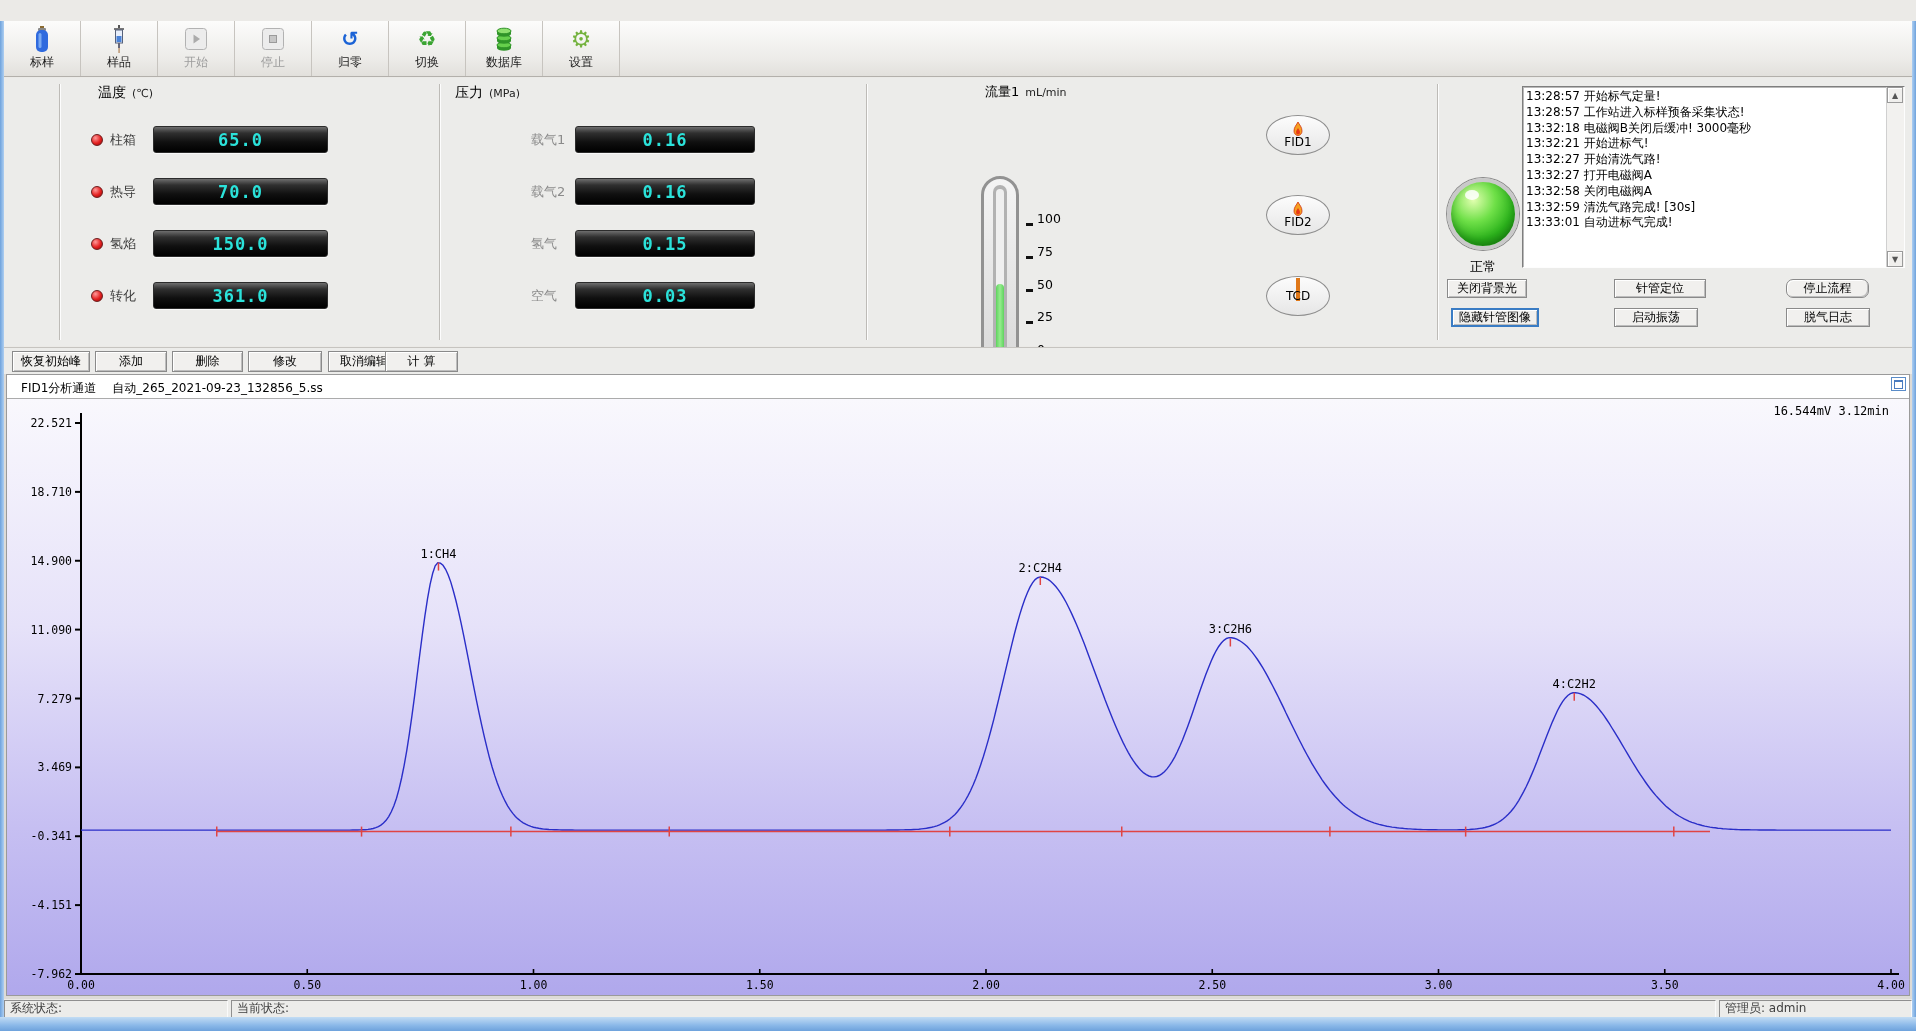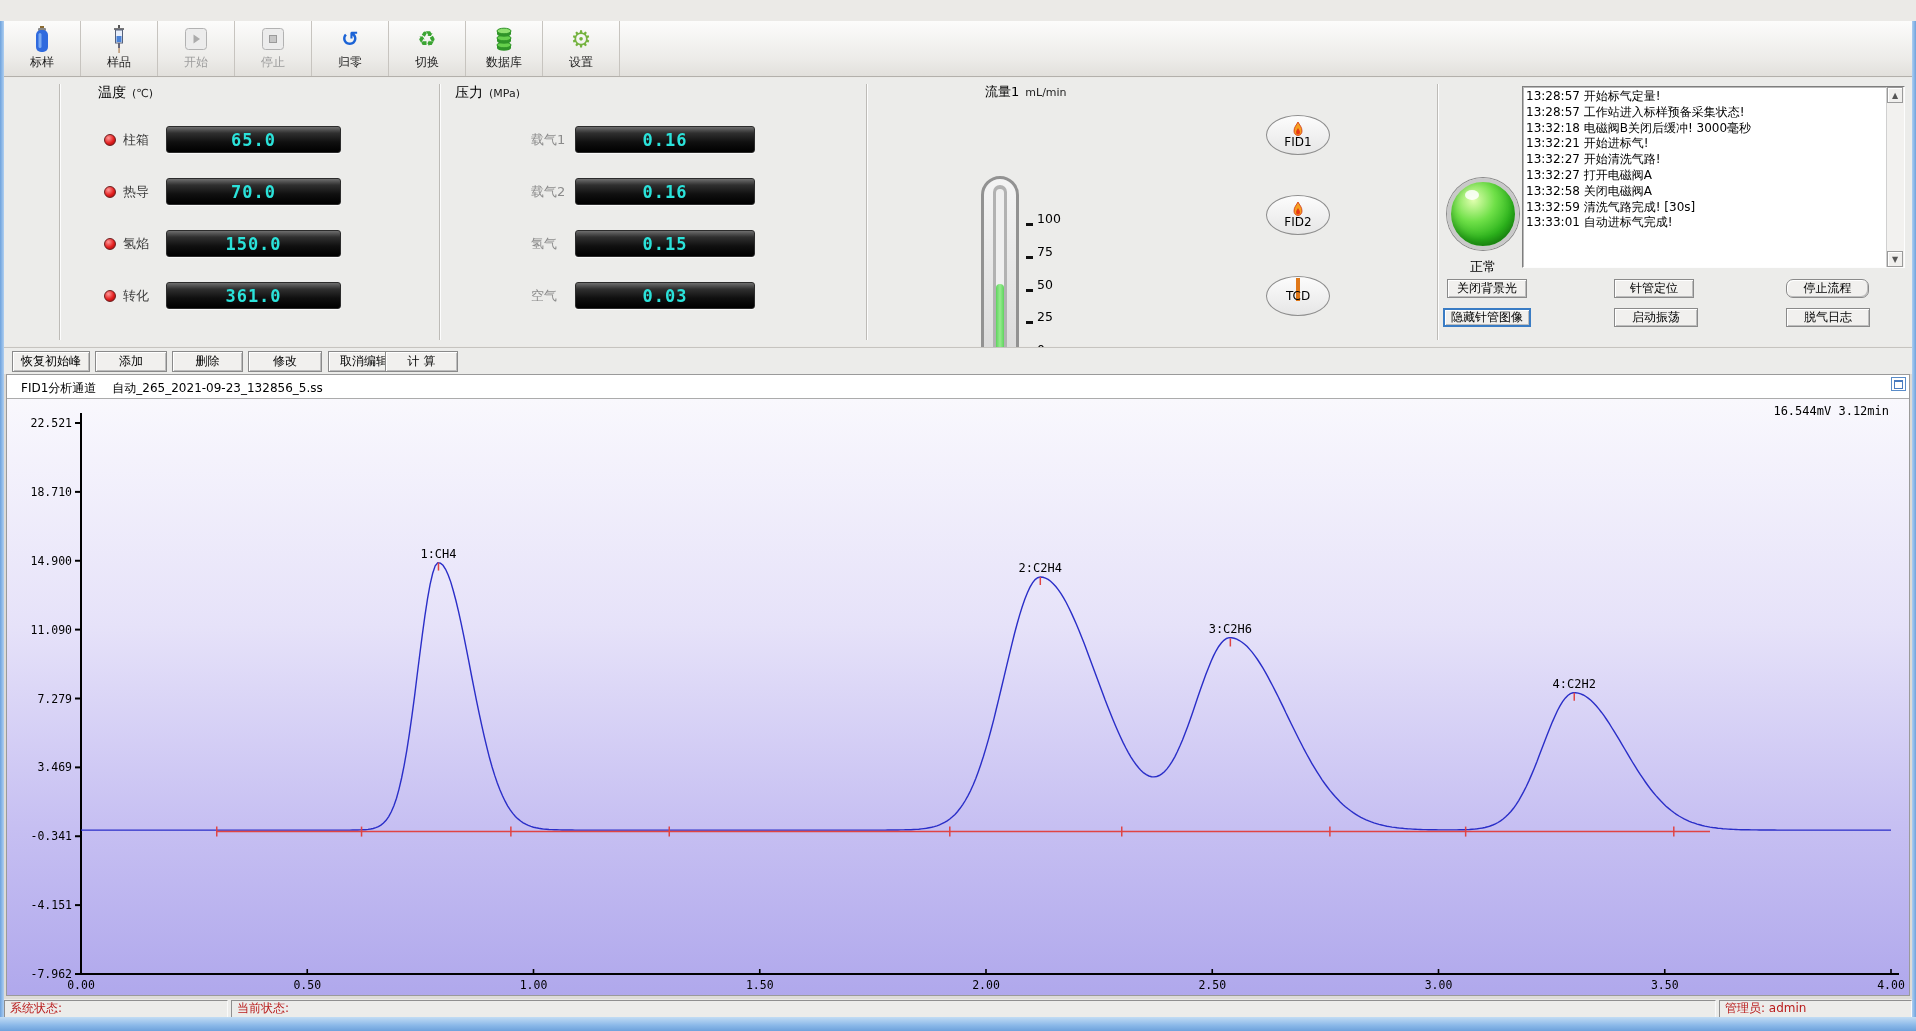--- a/index.html
+++ b/index.html
@@ -62,21 +62,21 @@
   
   #charts{left:4px;top:374px;width:1908px;height:625px;display:flex;gap:7px;padding:0 2px;box-sizing:border-box;background:#dddbd7;}
   .chart-panel{flex:1;height:622px;border:1px solid #9a9a9a;background:#fff;display:flex;flex-direction:column;box-sizing:border-box;}
   .chart-head{height:19px;background:#fff;border-bottom:1px solid #ababab;display:flex;align-items:center;font-size:12px;color:#000;padding:4px 4px 0 14px;gap:16px;position:relative;flex:none;}
   .ch-max{position:absolute;right:3px;top:2px;width:15px;height:14px;border:1px solid #5a8cc8;background:#fff;display:flex;align-items:center;justify-content:center;box-sizing:border-box;}
   .ch-max-inner{width:7px;height:6px;border:1px solid #4a7cc0;border-top-width:2px;}
   .chart-body{flex:1;position:relative;background:linear-gradient(180deg,#f9f8fd 0%,#e6e2f9 38%,#c6bff2 72%,#b0a8ec 100%);overflow:hidden;}
   .chart-body svg text{font-family:"DejaVu Sans Mono","Liberation Mono",monospace;fill:#000;}
   
   #statusbar{left:4px;top:1000px;width:1908px;height:17px;background:#ececea;display:flex;gap:3px;}
-  .sb-cell{border:1px solid;border-color:#8f8f8f #fafafa #fafafa #8f8f8f;font-size:12px;color:#b91c1c;padding:0 5px;line-height:15px;box-sizing:border-box;height:21px;}
+  .sb-cell{border:1px solid;border-color:#8f8f8f #fafafa #fafafa #8f8f8f;font-size:12px;color:#404040;padding:0 5px;line-height:15px;box-sizing:border-box;height:21px;}
 </style>
 </head>
 <body>
 
 <div id="window">
 
 
   <div id="toolbar" class="abs">
       <div class="tb-btn">
         <span class="tb-icon">
@@ -155,21 +155,21 @@
 
   <div id="control" class="abs">
     <div class="vdiv" style="left:55px"></div>
     <div class="vdiv" style="left:435px"></div>
     <div class="vdiv" style="left:862px"></div>
     <div class="vdiv" style="left:1433px"></div>
 
     <div class="sec-head" style="left:94px;top:6px">
       <span>温度</span><span class="sec-unit">(℃)</span>
     </div>
-    <div class="abs" id="temp-rows" style="left:100px;top:48px">
+    <div class="abs" id="temp-rows" style="left:87px;top:48px">
         <div class="ctl-row">
           <span class="led"></span>
           <span class="ctl-label">柱箱</span>
           <span class="lcd" style="width:175px;margin-left:11px">65.0</span>
         </div>
         <div class="ctl-row">
           <span class="led"></span>
           <span class="ctl-label">热导</span>
           <span class="lcd" style="width:175px;margin-left:11px">70.0</span>
         </div>
@@ -260,23 +260,23 @@
           <div class="log-line">13:33:01 自动进标气完成!</div>
         </div>
       <div id="logscroll">
         <div class="scroll-arrow" style="top:0">▲</div>
         <div class="scroll-arrow" style="bottom:0">▼</div>
       </div>
     </div>
 
     <div class="abs" id="sys-buttons" style="left:1439px;top:201px;width:470px;height:52px">
         <div class="sys-btn" style="left: 4px; top: 0px; width: 80px;">关闭背景光</div>
-        <div class="sys-btn" style="left: 171px; top: 0px; width: 80px;">针管定位</div>
+        <div class="sys-btn" style="left: 171px; top: 0px; width: 92px;">针管定位</div>
         <div class="sys-btn" style="left: 343px; top: 0px; width: 83px; border-radius: 7px;">停止流程</div>
-        <div class="sys-btn focused" style="left: 0px; top: 29px; width: 88px; text-align: center;">隐藏针管图像</div>
+        <div class="sys-btn focused" style="left: 8px; top: 29px; width: 88px; text-align: center;">隐藏针管图像</div>
         <div class="sys-btn" style="left: 171px; top: 29px; width: 84px;">启动振荡</div>
         <div class="sys-btn" style="left: 343px; top: 29px; width: 84px;">脱气日志</div>
       </div>
 
     <div id="side-slider" style="top:8px;height:246px">
       <div id="side-thumb"></div>
     </div>
   <div class="oval" style="top: 37px;">
         <span style="line-height:0"><svg width="10" height="14" viewBox="0 0 10 14">
             <path d="M5 0 C6.5 3 9 5 9 9 A4 4.5 0 0 1 1 9 C1 5 3.5 3 5 0 Z" fill="#f6a020" stroke="#d03010" stroke-width="0.8"></path>

